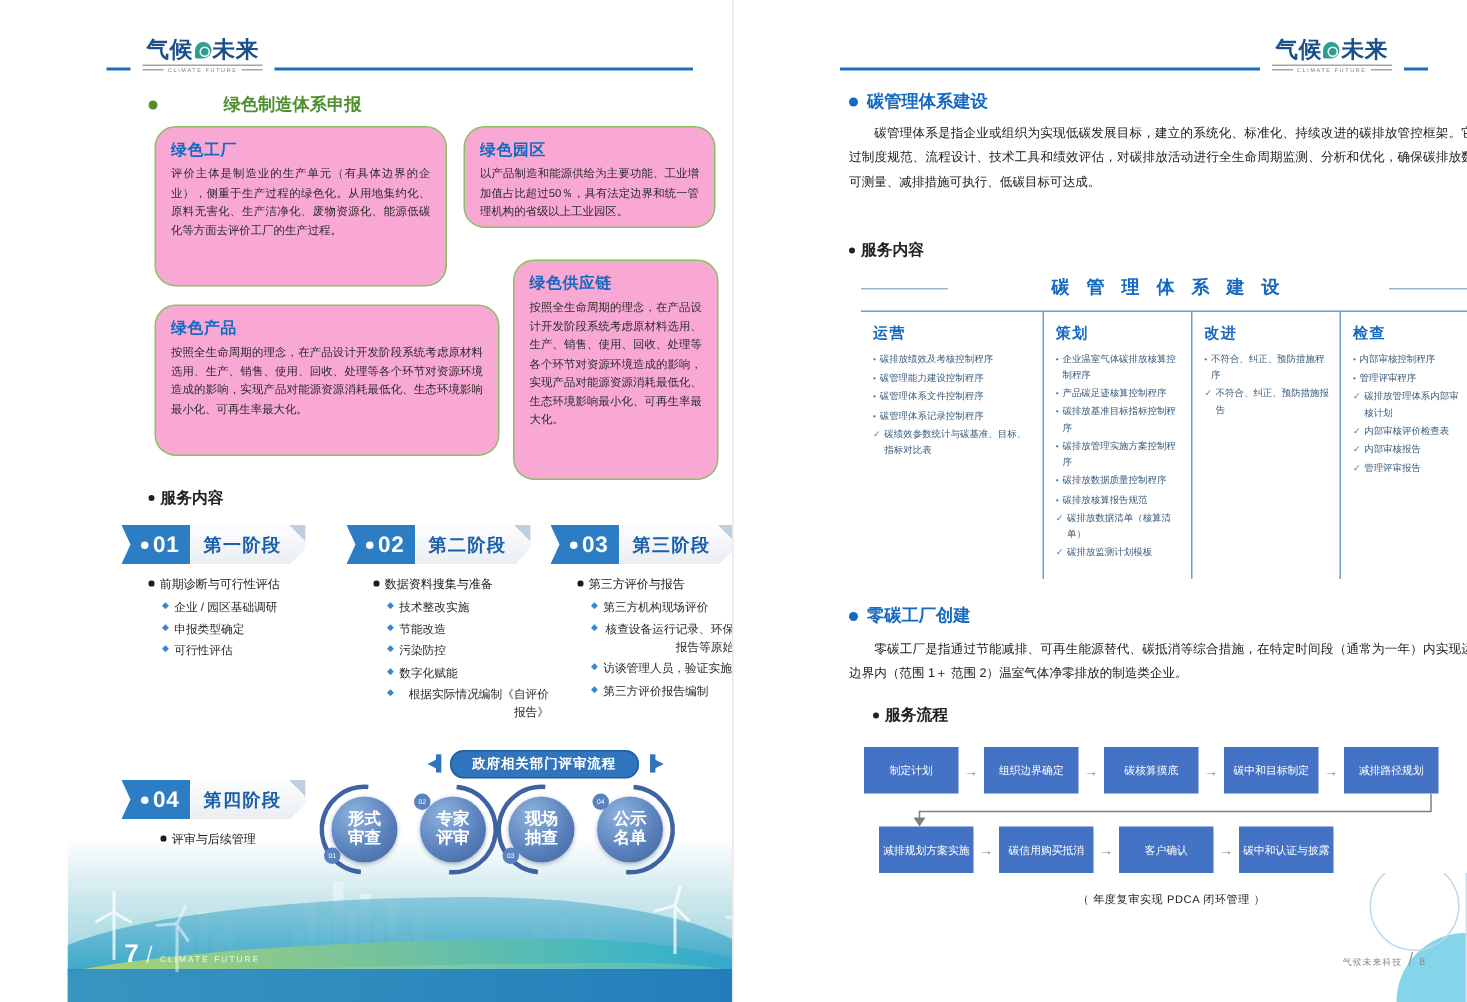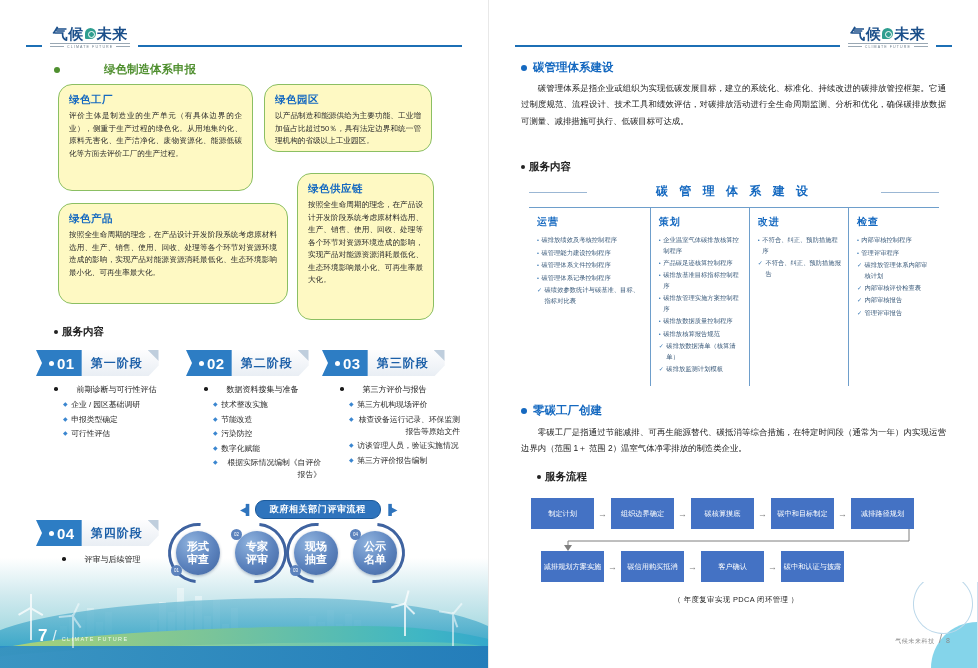--- a/index.html
+++ b/index.html
@@ -3,21 +3,21 @@
 <meta charset="utf-8">
 <style>
   * { box-sizing: border-box; margin:0; padding:0; }
   html,body { width:978px; height:668px; }
   body {
     font-family: "Liberation Sans", "DejaVu Sans", sans-serif;
     background:#fff;
     display:flex;
     overflow:hidden;
   }
-  .page { position:relative; width:489px; height:668px; background:#fff; overflow:hidden; }
+  .page { position:relative; width:489px; height:668px; background:#fff; overflow:hidden;margin-left:45px; }
   .page-left { border-right:1px solid #e8e8e8; }
 
   
   .hdr { position:absolute; top:30px; left:26px; right:26px; height:22px; }
   .hdr-rule { position:absolute; top:15px; left:0; right:0; height:1.6px; background:#1c6fb5; }
   .logo { position:absolute; top:-4px; display:flex; flex-direction:column; align-items:center;
           background:#fff; padding:0 8px; }
   .logo-left { left:16px; }
   .logo-right { right:16px; }
   .logo-main { display:flex; align-items:center; font-size:15px; font-weight:bold; color:#1b4f8a; letter-spacing:.5px; line-height:1; }
@@ -33,40 +33,40 @@
   
   .sec-head { display:flex; align-items:center; gap:6px; font-size:11.5px; font-weight:bold; color:#1569c0; }
   .sec-head .dot { width:6px; height:6px; border-radius:50%; background:#1569c0; flex:0 0 auto; }
   .sec-head.green { color:#4f8f2f;gap:44px; }
   .sec-head.green .dot { background:#4f8f2f; }
 
   .sub-head { display:flex; align-items:center; gap:4px; font-size:10.5px; color:#222; font-weight:600; }
   .sub-head .dot { width:4px; height:4px; border-radius:50%; background:#222; flex:0 0 auto; }
 
   
-  .gcard { position:absolute; border:1.4px solid #8bbf63; border-radius:14px; background:#fef9c3; padding:8px 10px 9px; }
+  .gcard { position:absolute; border:1.4px solid #8bbf63; border-radius:14px; background:#f9a8d4; padding:8px 10px 9px; }
   .gcard h4 { font-size:10.5px; color:#1569c0; font-weight:bold; margin-bottom:3px; letter-spacing:.5px; }
   .gcard p { font-size:7.6px; line-height:1.65; color:#2b2b2b; text-align:justify; }
 
   
   .stage { position:absolute; }
   .stage-banner { position:relative; height:26px; display:flex; align-items:stretch; }
   .stage-num { background:#2d7dc4; color:#fff; font-size:15px; font-weight:bold;
                display:flex; align-items:center; padding:0 7px 0 6px; letter-spacing:.5px;
                clip-path: polygon(0 0, 100% 0, 100% 100%, 0 100%, 6px 50%); padding-left:13px; }
   .stage-num .bullet { width:5px; height:5px; border-radius:50%; background:#fff; margin-right:3px; }
   .stage-name { background:linear-gradient(180deg,#fdfdfe 0%,#e9eef4 100%);
                 color:#1b5fa8; font-size:12px; font-weight:bold; display:flex; align-items:center;
                 padding:0 16px 0 9px; letter-spacing:1px;
                 clip-path: polygon(0 0, 100% 0, 100% 60%, calc(100% - 10px) 100%, 0 100%);
                 position:relative; }
   .stage-name:after { content:""; position:absolute; right:0; top:0; width:11px; height:11px;
                       background:#bfcedd; clip-path: polygon(0 0, 100% 100%, 100% 0); }
   .stage-body { padding:8px 0 0 18px; }
-  .stage-body .lead { font-size:8px; color:#1b1b1b; display:flex; gap:19px; align-items:flex-start; margin-bottom:4px; }
+  .stage-body .lead { font-size:8px; color:#1b1b1b; display:flex; gap:4px; align-items:flex-start; margin-bottom:4px; }
   .stage-body .lead .d { width:3.5px; height:3.5px; border-radius:50%; background:#1b1b1b; margin-top:3px; flex:0 0 auto; }
   .stage-body ul { list-style:none; padding-left:9px;text-align:right; }
   .stage-body li { font-size:7.8px; color:#2a2a2a; line-height:1.55; margin-bottom:2.5px;
                    display:flex; gap:3.5px; align-items:flex-start; }
   .stage-body li .dm { color:#3a86d0; font-size:6px; line-height:1.9; flex:0 0 auto; }
 
   
   .gov-pill { position:absolute; display:flex; align-items:center; gap:4px; }
   .gov-pill .pill { background:#2f74bd; color:#fff; font-size:9px; font-weight:bold; letter-spacing:.6px;
                     border-radius:9px; padding:2px 14px; border:1.2px solid #1c5a9b; }

